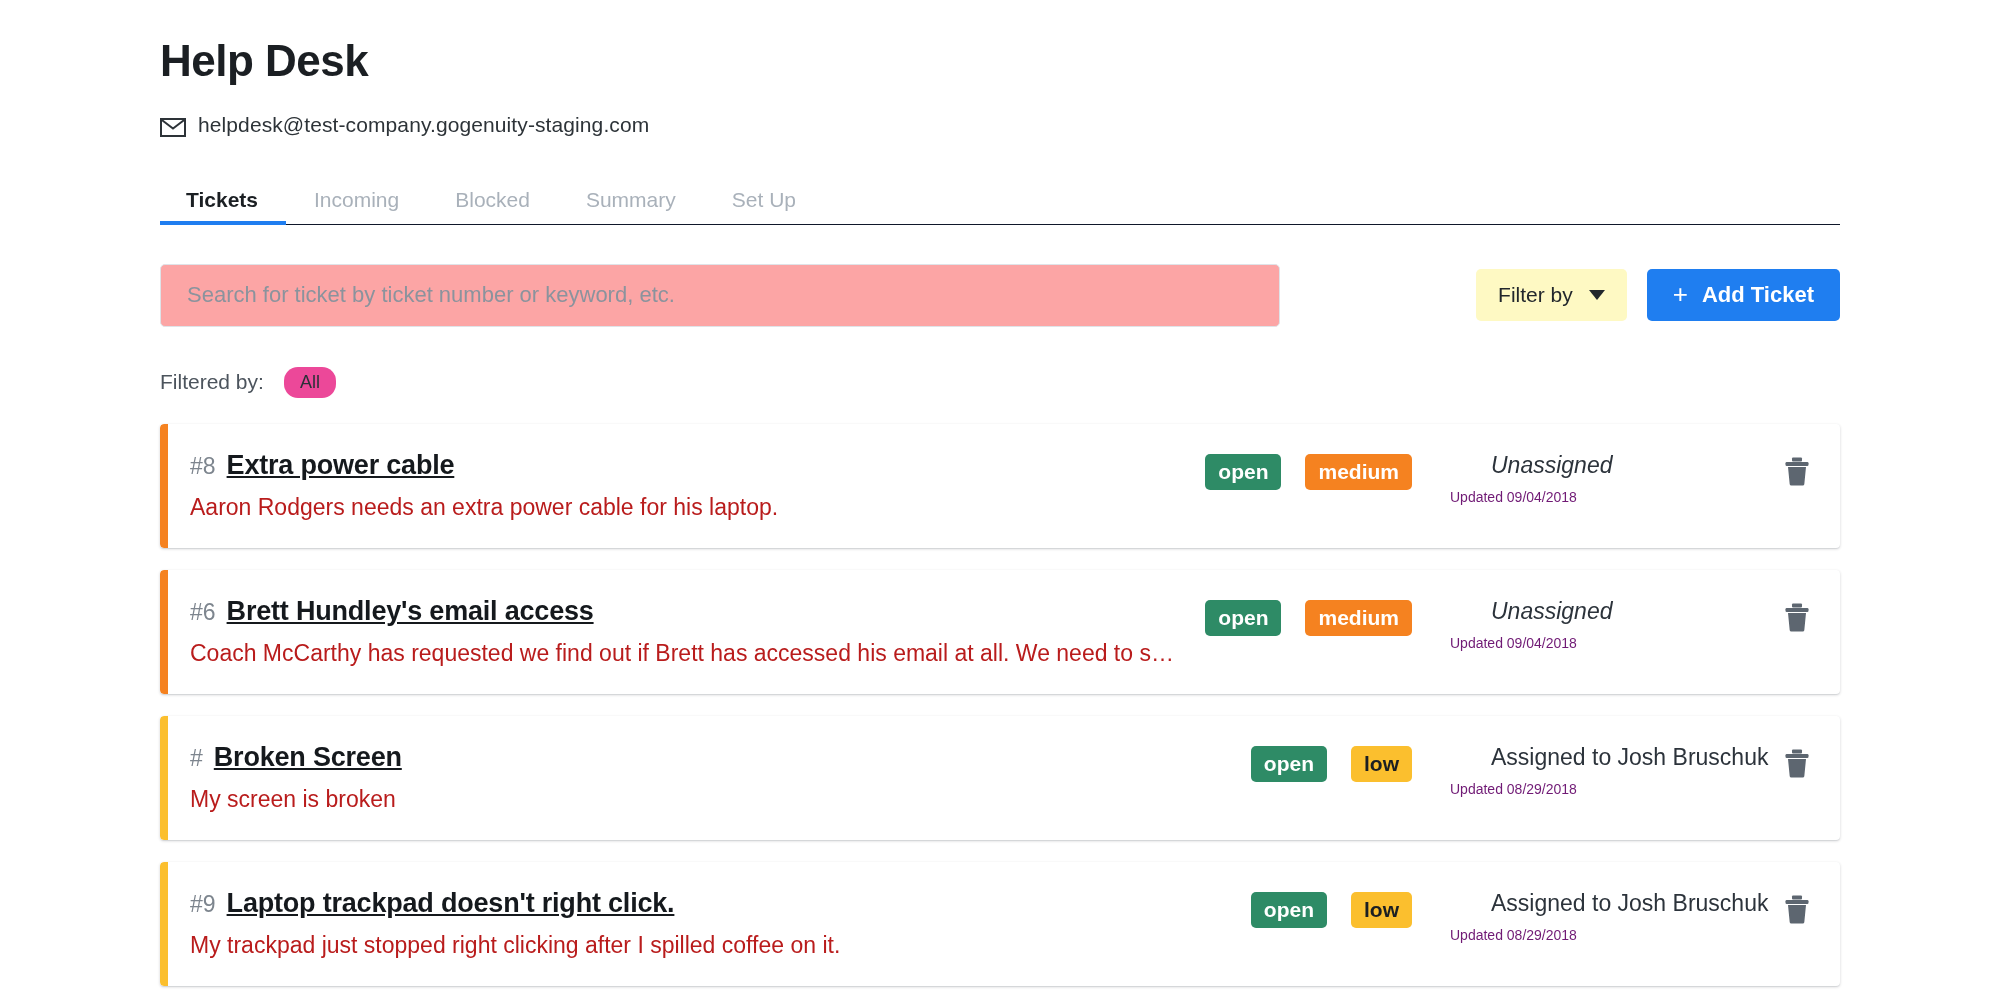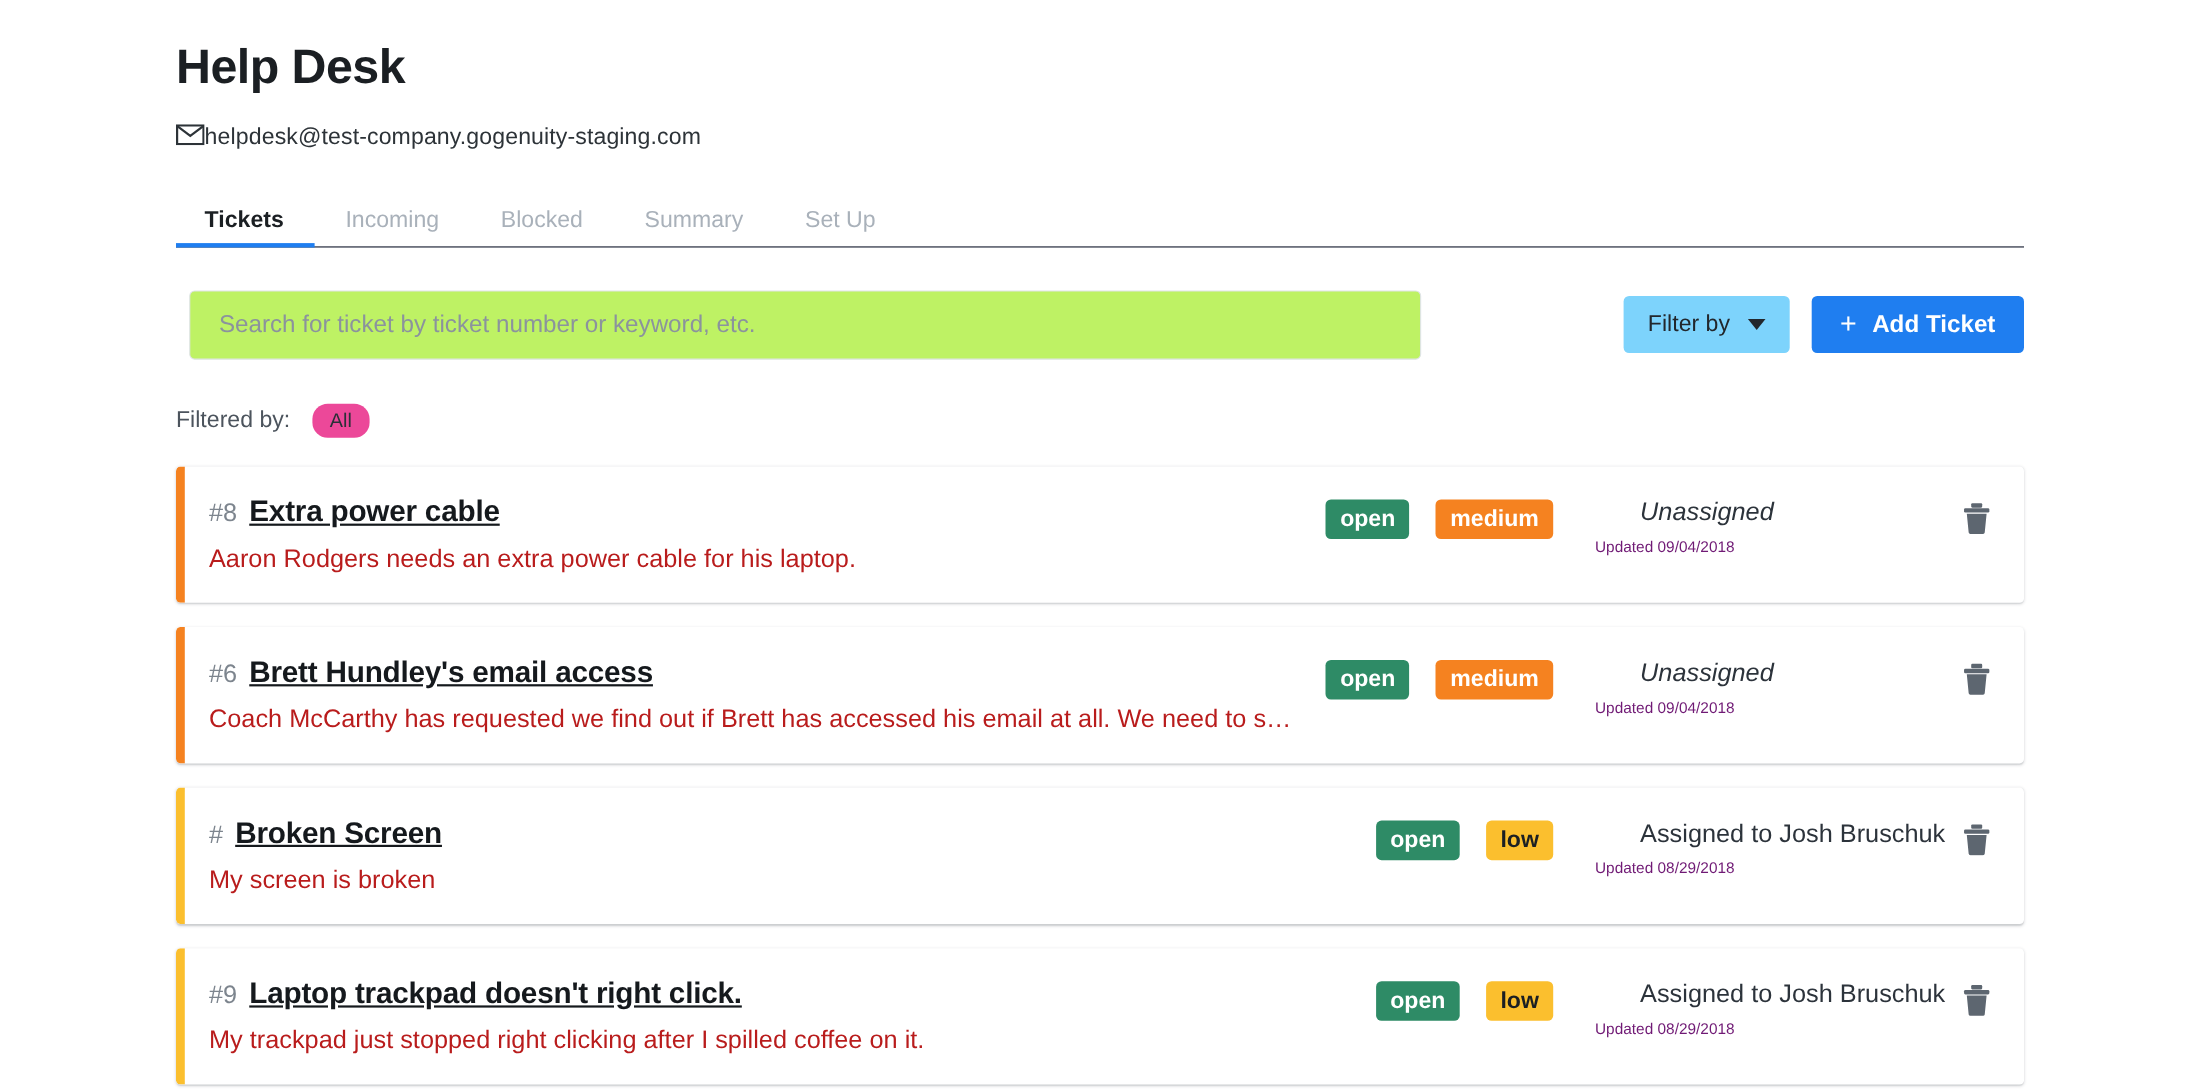--- a/index.html
+++ b/index.html
@@ -30,21 +30,22 @@
   }
   .page-title {
     font-size: 44px;
     font-weight: 700;
     color: #1b1f23;
     letter-spacing: -0.5px;
     line-height: 1.15;
   }
   .email-wrap {
     display: flex;
-    align-items: flex-start;
+    align-items: flex-end;
+    gap: 12px;
     position: relative;
     top: -4px;
   }
   .envelope-icon {
     width: 26px;
     height: 19px;
     display: inline-block;
   }
   .email-text {
     font-size: 21px;
@@ -94,31 +95,30 @@
   }
   .search-input {
     width: 1120px;
     height: 63px;
     border: 1px solid #dfe3e8;
     border-radius: 5px;
     font-size: 22px;
     color: #3c434b;
     padding: 0 26px;
     font-family: "Liberation Sans", sans-serif;
-    background: #bef264;
+    background: #fca5a5;
     outline: none;
-    margin-left: 12px;
   }
   .search-input::placeholder { color: #8b939d; }
 
   .actions { display: flex; align-items: center; gap: 20px; }
 
   .filter-btn {
     height: 52px;
-    background: #7dd3fc;
+    background: #fef9c3;
     border: none;
     border-radius: 5px;
     padding: 0 22px;
     display: flex;
     align-items: center;
     gap: 16px;
     font-size: 21px;
     color: #22272c;
     cursor: pointer;
     font-family: "Liberation Sans", sans-serif;

